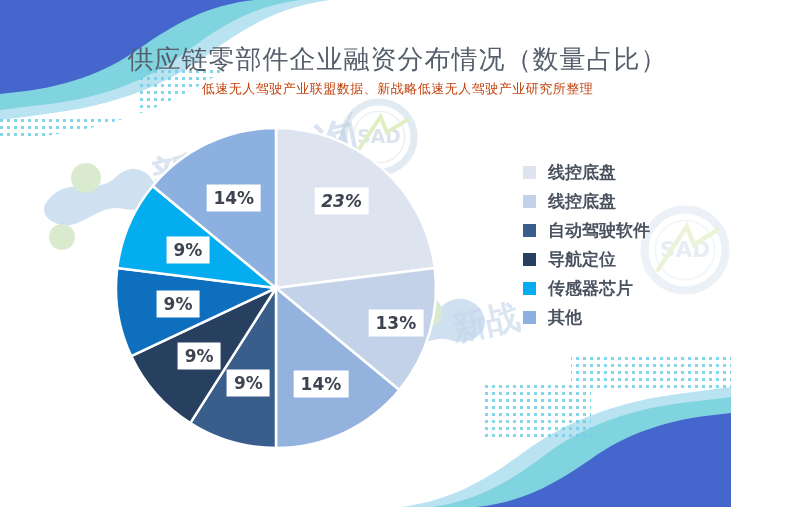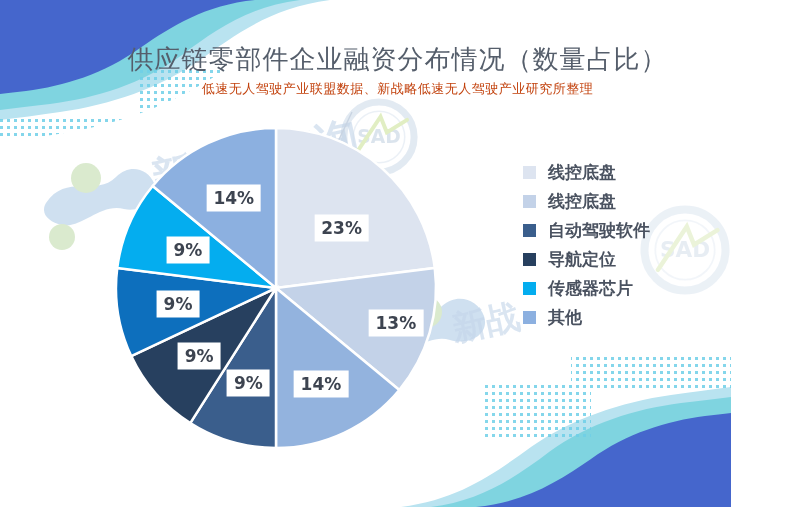--- a/index.html
+++ b/index.html
@@ -143,21 +143,21 @@
           <path d="M 216 188 L 374.74 167.95 A 160 160 0 0 1 339.28 289.99 Z" fill="#c3d2e8" stroke="#ffffff" stroke-width="2.5"></path>
           <path d="M 216 188 L 339.28 289.99 A 160 160 0 0 1 216.00 348.00 Z" fill="#93b3de" stroke="#ffffff" stroke-width="2.5"></path>
           <path d="M 216 188 L 216.00 348.00 A 160 160 0 0 1 130.27 323.09 Z" fill="#3a5e8c" stroke="#ffffff" stroke-width="2.5"></path>
           <path d="M 216 188 L 130.27 323.09 A 160 160 0 0 1 71.23 256.12 Z" fill="#27405f" stroke="#ffffff" stroke-width="2.5"></path>
           <path d="M 216 188 L 71.23 256.12 A 160 160 0 0 1 57.26 167.95 Z" fill="#0d6fbd" stroke="#ffffff" stroke-width="2.5"></path>
           <path d="M 216 188 L 57.26 167.95 A 160 160 0 0 1 92.72 86.01 Z" fill="#04adef" stroke="#ffffff" stroke-width="2.5"></path>
           <path d="M 216 188 L 92.72 86.01 A 160 160 0 0 1 216.00 28.00 Z" fill="#8cb0e0" stroke="#ffffff" stroke-width="2.5"></path>
         </g>
     </svg>
     <div id="pie-labels">
-        <div class="slice-label" style="left: 281.602px; top: 128px; transform: translate(-50%, -50%);">23%</div>
+        <div class="slice-label" style="left: 281.602px; top: 101px; transform: translate(-50%, -50%); font-style: italic;">23%</div>
         <div class="slice-label" style="left: 335.845px; top: 222.818px; transform: translate(-50%, -50%); text-align: center;">13%</div>
         <div class="slice-label" style="left: 260.962px; top: 283.55px; transform: translate(-50%, -50%);">14%</div>
         <div class="slice-label" style="left: 188.324px; top: 283.261px; transform: translate(-50%, -50%);">9%</div>
         <div class="slice-label" style="left: 139.189px; top: 255.718px; transform: translate(-50%, -50%);">9%</div>
         <div class="slice-label" style="left: 118.021px; top: 203.518px; transform: translate(-50%, -50%);">9%</div>
         <div class="slice-label" style="left: 127.896px; top: 149.874px; transform: translate(-50%, -50%);">9%</div>
         <div class="slice-label" style="left: 173.763px; top: 98.2412px; transform: translate(-50%, -50%);">14%</div>
       </div>
   </div>
 

